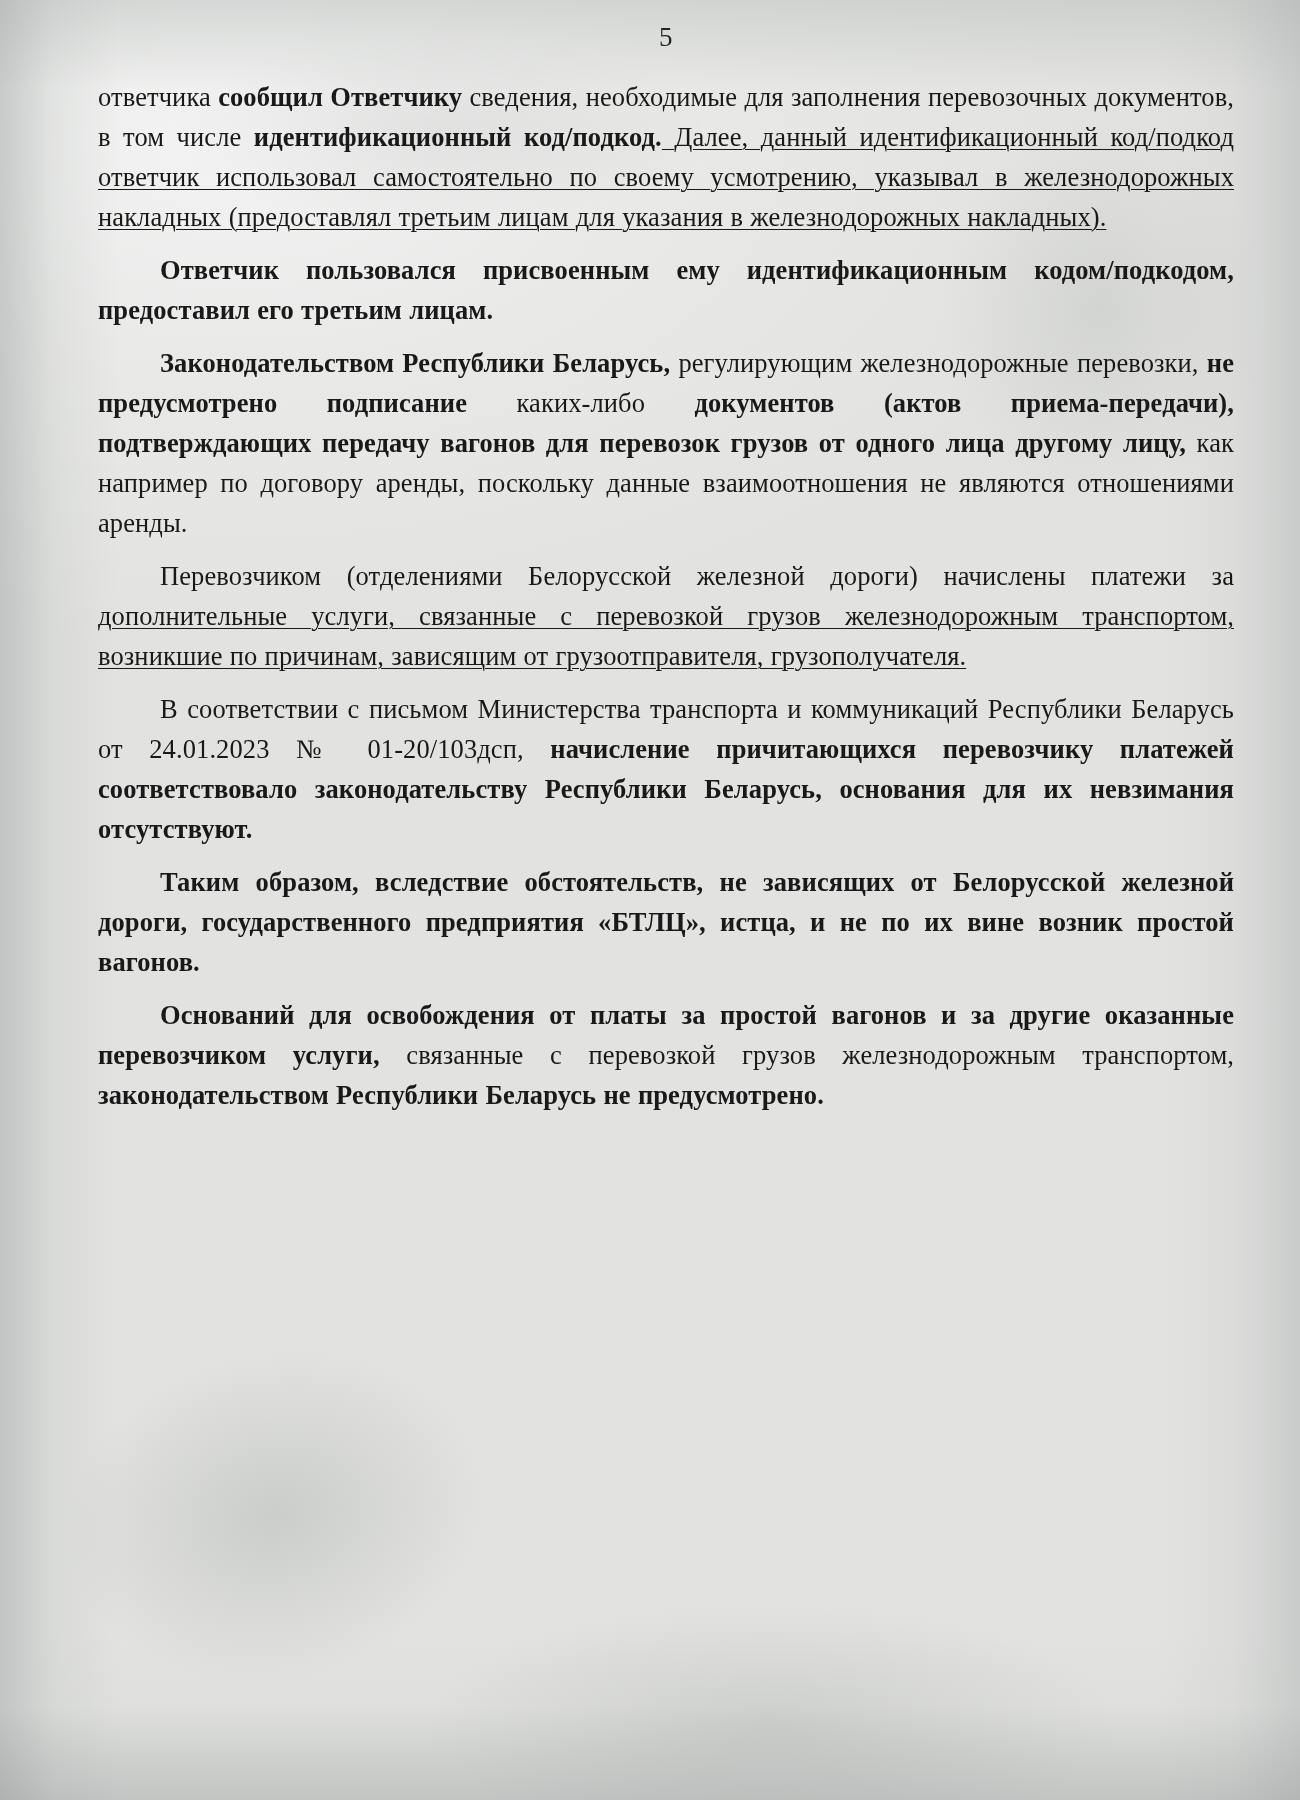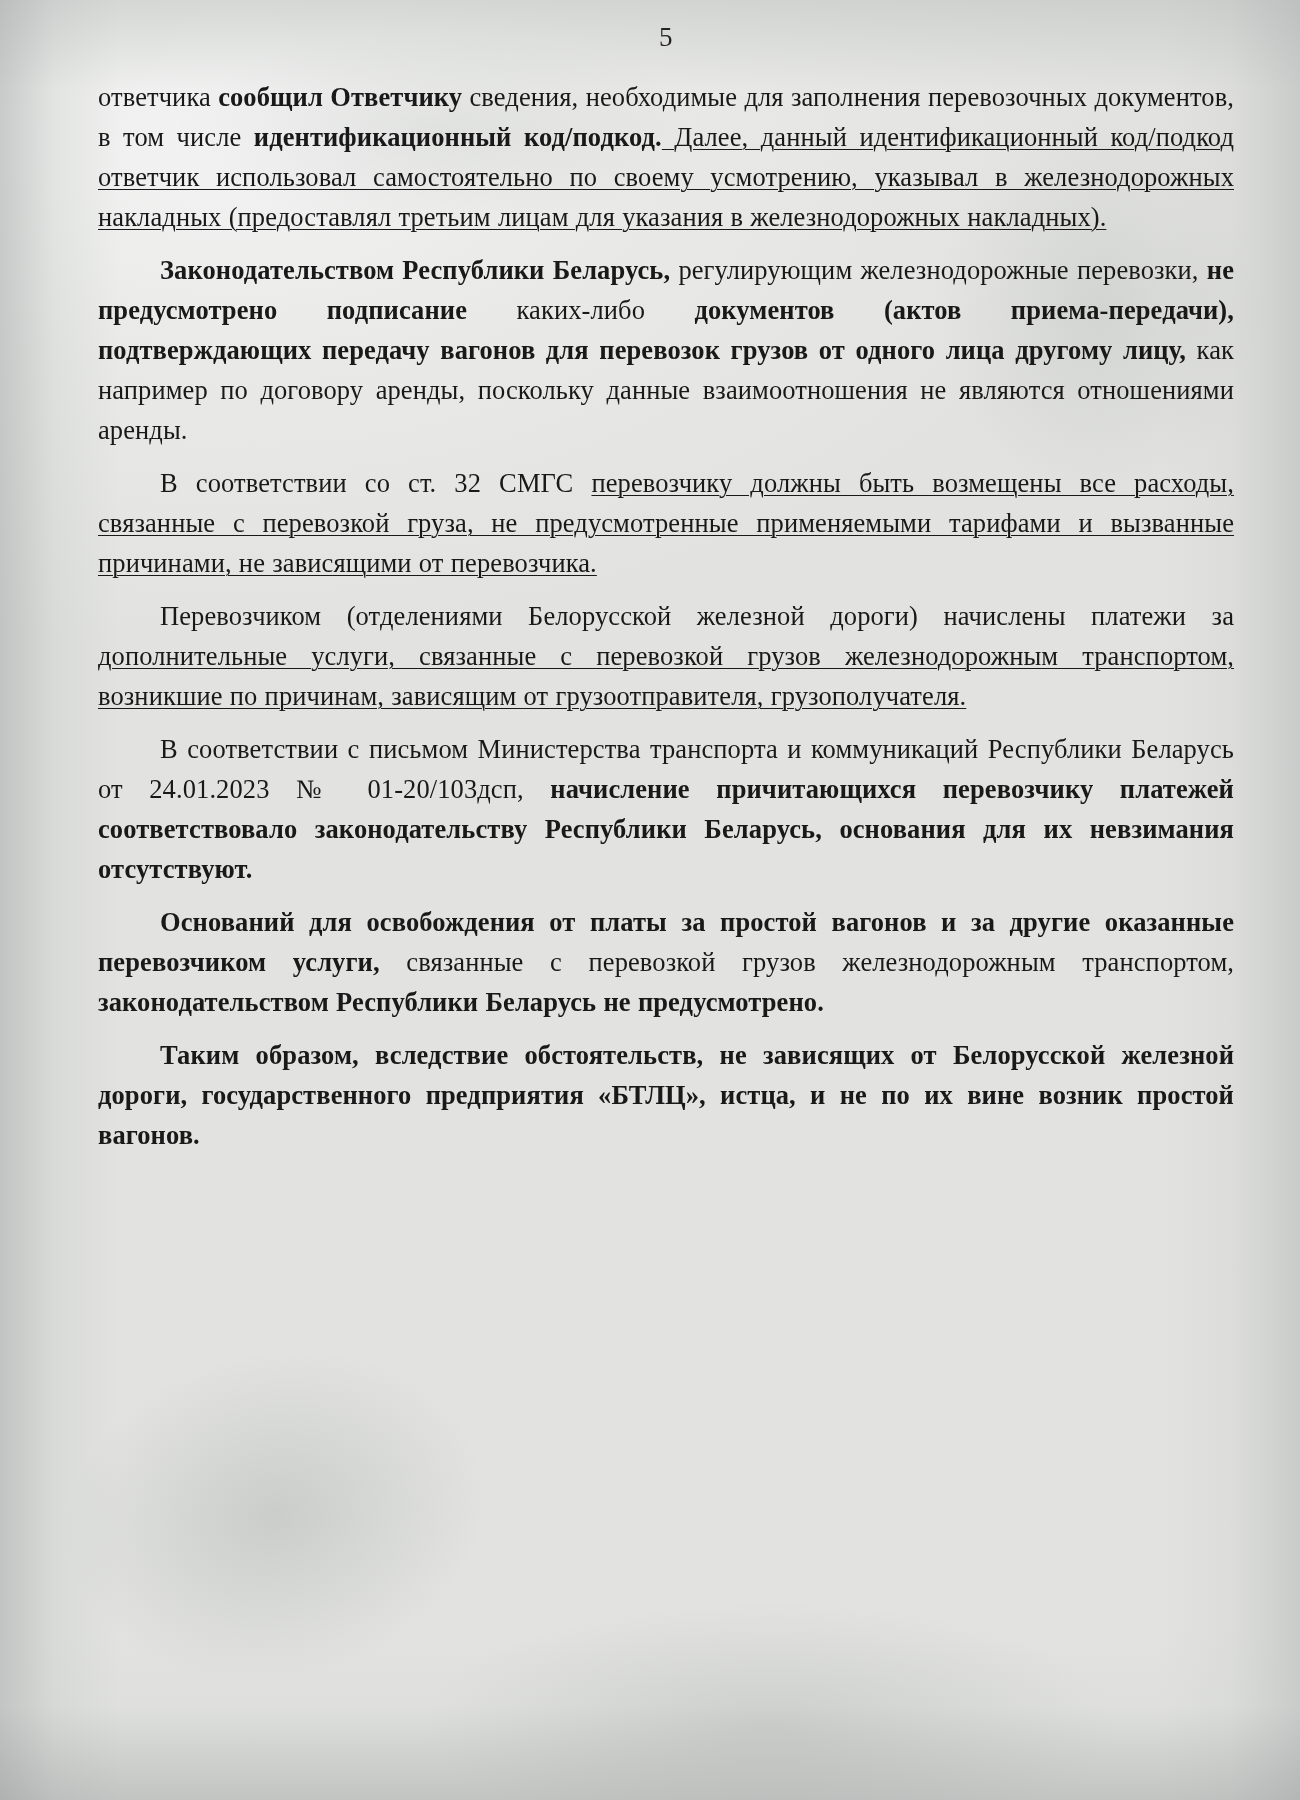--- a/index.html
+++ b/index.html
@@ -109,21 +109,21 @@
   <div class="shade shade-bottom"></div>
   <div class="shade blotch-a"></div>
   <div class="shade blotch-b"></div>
   <div class="shade blotch-c"></div>
   <div class="shade blotch-d"></div>
 
   <div class="content">
     <div class="page-number">5</div>
     <div id="body-text">
         <p class="para"><span>ответчика </span><span class="b">сообщил Ответчику</span><span> сведения, необходимые для заполнения перевозочных документов, в том числе </span><span class="b">идентификационный код/подкод.</span><span class="u"> Далее, данный идентификационный код/подкод ответчик использовал самостоятельно по своему усмотрению, указывал в железнодорожных накладных (предоставлял третьим лицам для указания в железнодорожных накладных).</span></p>
+        <p class="para indent"><span class="b">Ответчик пользовался присвоенным ему идентификационным кодом/подкодом, предоставил его третьим лицам.</span></p>
         <p class="para indent"><span class="b">Законодательством Республики Беларусь,</span><span> регулирующим железнодорожные перевозки, </span><span class="b">не предусмотрено подписание</span><span> каких-либо </span><span class="b">документов (актов приема-передачи), подтверждающих передачу вагонов для перевозок грузов от одного лица другому лицу,</span><span> как например по договору аренды, поскольку данные взаимоотношения не являются отношениями аренды.</span></p>
-        <p class="para indent"><span>В соответствии со ст. 32 СМГС </span><span class="u">перевозчику должны быть возмещены все расходы, связанные с перевозкой груза, не предусмотренные применяемыми тарифами и вызванные причинами, не зависящими от перевозчика.</span></p>
         <p class="para indent"><span>Перевозчиком (отделениями Белорусской железной дороги) начислены платежи за </span><span class="u">дополнительные услуги, связанные с перевозкой грузов железнодорожным транспортом, возникшие по причинам, зависящим от грузоотправителя, грузополучателя.</span></p>
         <p class="para indent"><span>В соответствии с письмом Министерства транспорта и коммуникаций Республики Беларусь от 24.01.2023 № 01-20/103дсп, </span><span class="b">начисление причитающихся перевозчику платежей соответствовало законодательству Республики Беларусь, основания для их невзимания отсутствуют.</span></p>
+        <p class="para indent"><span class="b">Таким образом, вследствие обстоятельств, не зависящих от Белорусской железной дороги, государственного предприятия «БТЛЦ», истца, и не по их вине возник простой вагонов.</span></p>
         <p class="para indent"><span class="b">Оснований для освобождения от платы за простой вагонов и за другие оказанные перевозчиком услуги,</span><span> связанные с перевозкой грузов железнодорожным транспортом, </span><span class="b">законодательством Республики Беларусь не предусмотрено.</span></p>
-        <p class="para indent"><span class="b">Таким образом, вследствие обстоятельств, не зависящих от Белорусской железной дороги, государственного предприятия «БТЛЦ», истца, и не по их вине возник простой вагонов.</span></p>
       </div>
   </div>
 </div>
 
 </body></html>

